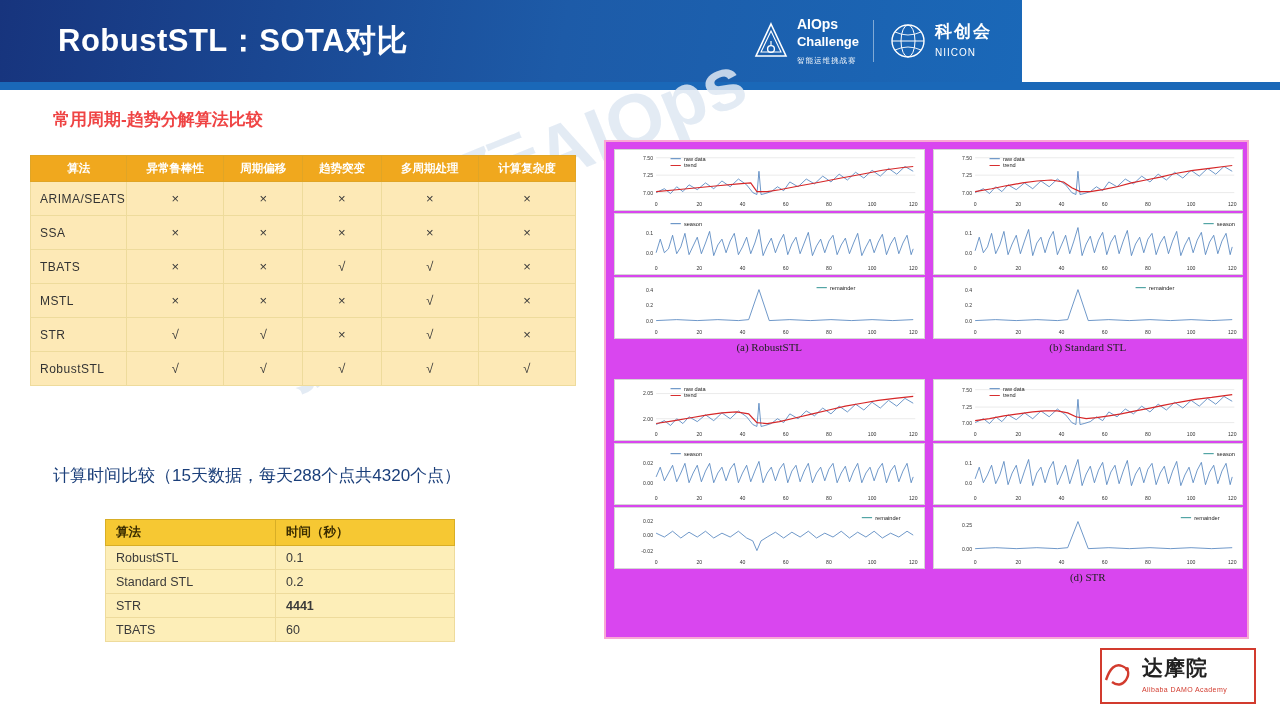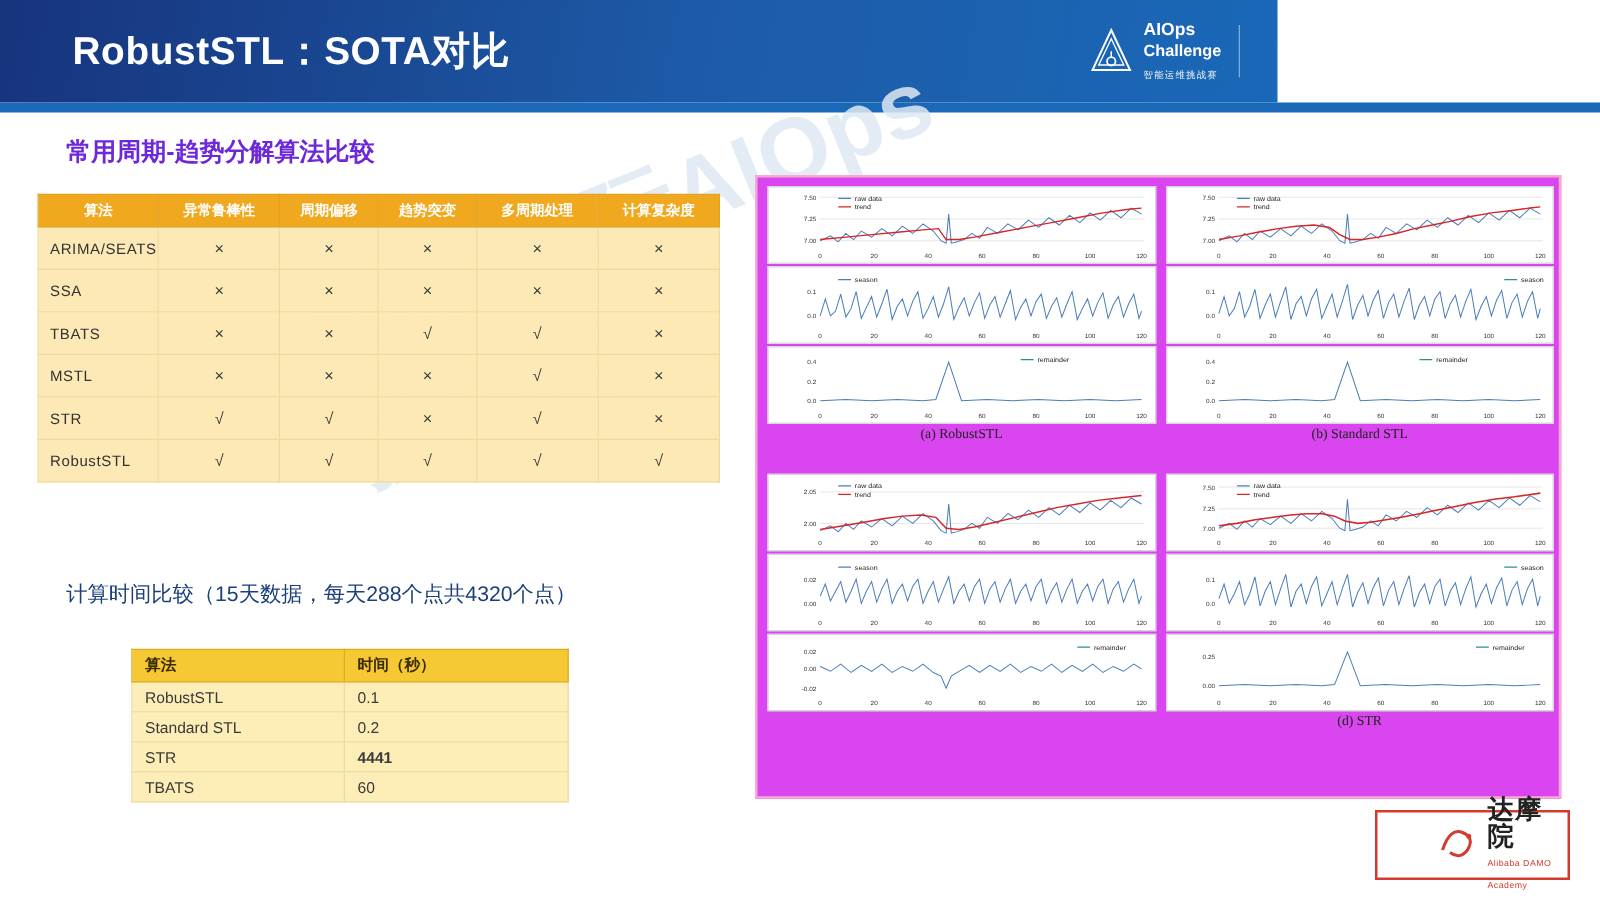--- a/index.html
+++ b/index.html
@@ -51,21 +51,21 @@
     transform:rotate(-22deg);
     color:#dfe8f3; font-size:74px; font-weight:bold;
     line-height:1.25; pointer-events:none; opacity:0.85;
     font-family:"Liberation Sans", sans-serif;
   }
   .watermark div { white-space:nowrap; }
 
   
   .cap1 {
     position:absolute; left:53px; top:108px;
-    font-size:20px; color:#6d28d9; font-weight:bold;
+    font-size:17px; color:#ef4444; font-weight:bold;
   }
   .cap2 {
     position:absolute; left:53px; top:464px;
     font-size:17px; color:#1b3f7a; font-weight:normal;
   }
   .cap3 {
     position:absolute; left:856px; top:617px;
     font-size:16px; color:#1b3f7a; font-weight:bold;
   }
 
@@ -118,21 +118,21 @@
     font-family:"Liberation Serif", serif;
   }
   .plotbox { background:#ffffff; border:1px solid #d5d5d5; }
   .legend-lbl { font-size:5.5px; fill:#222; font-family:"Liberation Sans", sans-serif; }
   .tick-lbl { font-size:5px; fill:#333; font-family:"Liberation Sans", sans-serif; }
 
   
   .damo {
     position:absolute; left:1100px; top:648px; width:156px; height:56px;
     background:#ffffff; border:2px solid #d23b2e;
-    display:flex; align-items:center; justify-content:flex-start; gap:6px;padding-left:48px;
+    display:flex; align-items:center; justify-content:flex-start; gap:6px;
   }
   .damo .glyph { font-size:26px; color:#d23b2e; font-family:"Liberation Serif", serif; }
   .damo .txt { line-height:1.05; }
   .damo .txt .l1 { font-size:21px; font-weight:bold; color:#222; letter-spacing:1px; }
   .damo .txt .l2 { font-size:7px; color:#d23b2e; letter-spacing:0.4px; }
 </style>
 </head>
 <body>
 
 <div class="header">
@@ -147,20 +147,35 @@
           <path d="M18 23.6 L18 19" stroke="#ffffff" stroke-width="1.2"></path>
         </svg>
       </span>
       <span class="txt">
         <span class="l1">AIOps</span><br>
         <span class="l2">Challenge</span><br>
         <span class="l3">智能运维挑战赛</span>
       </span>
     </div>
     <div class="logo-div"></div>
+    <div class="logo-niicon">
+      <span class="globe">
+        <svg width="40" height="40" viewBox="0 0 40 40">
+          <circle cx="20" cy="20" r="16" fill="none" stroke="#ffffff" stroke-width="1.4"></circle>
+          <ellipse cx="20" cy="20" rx="7" ry="16" fill="none" stroke="#ffffff" stroke-width="1"></ellipse>
+          <line x1="4" y1="20" x2="36" y2="20" stroke="#ffffff" stroke-width="1"></line>
+          <path d="M7 11 Q20 17 33 11" fill="none" stroke="#ffffff" stroke-width="0.9"></path>
+          <path d="M7 29 Q20 23 33 29" fill="none" stroke="#ffffff" stroke-width="0.9"></path>
+        </svg>
+      </span>
+      <span class="txt">
+        <span class="l1">科创会</span><br>
+        <span class="l2">NIICON</span>
+      </span>
+    </div>
   </div>
 </div>
 <div class="band"></div>
 
 <div class="watermark">
   <div>2021国际AIOps</div>
   <div>挑战赛</div>
 </div>
 
 <div class="cap1">常用周期-趋势分解算法比较</div>

